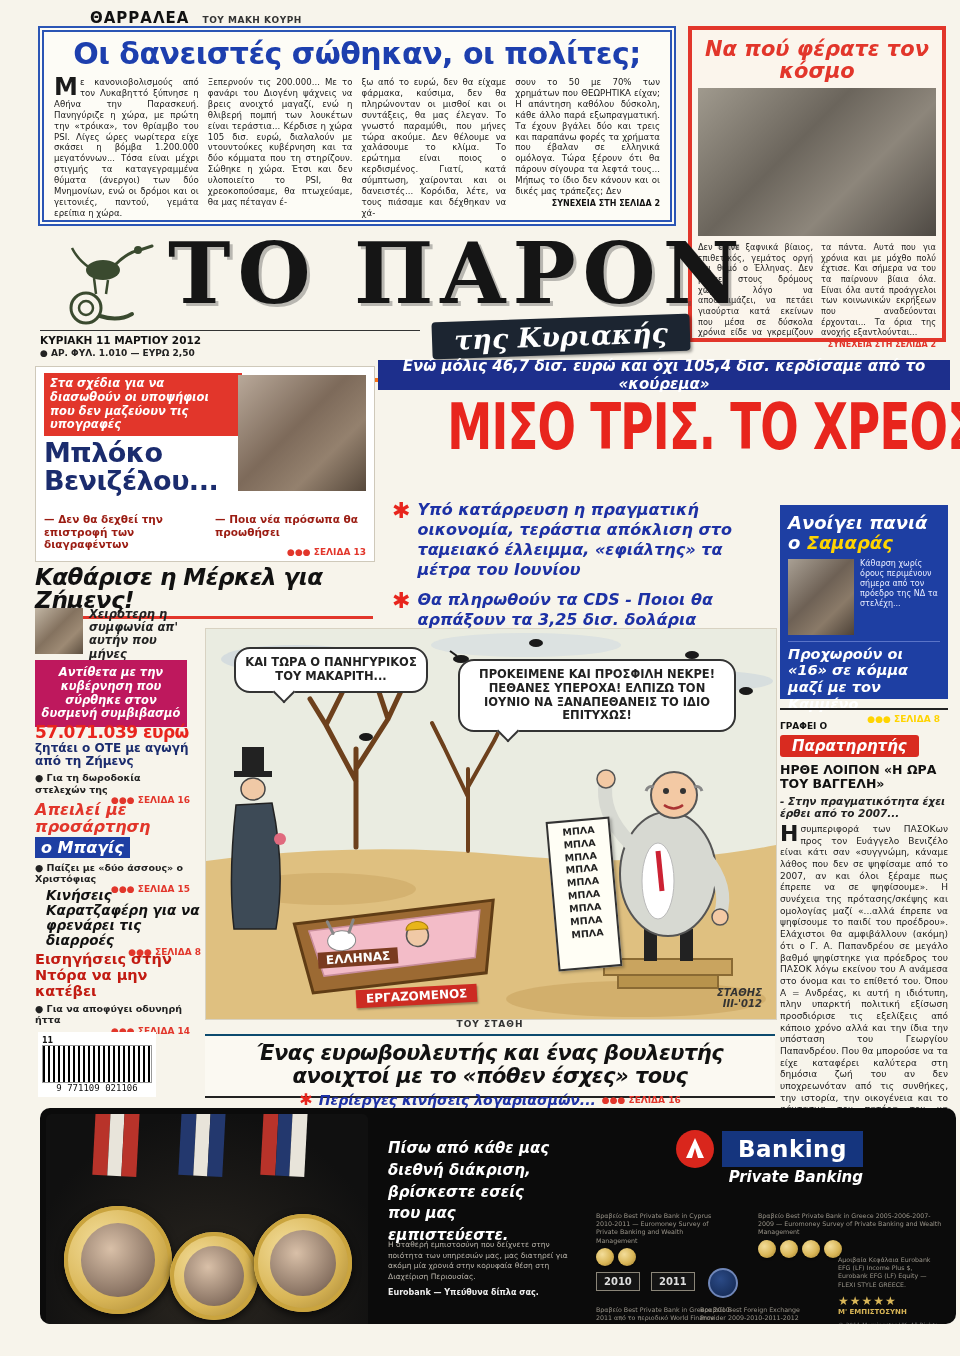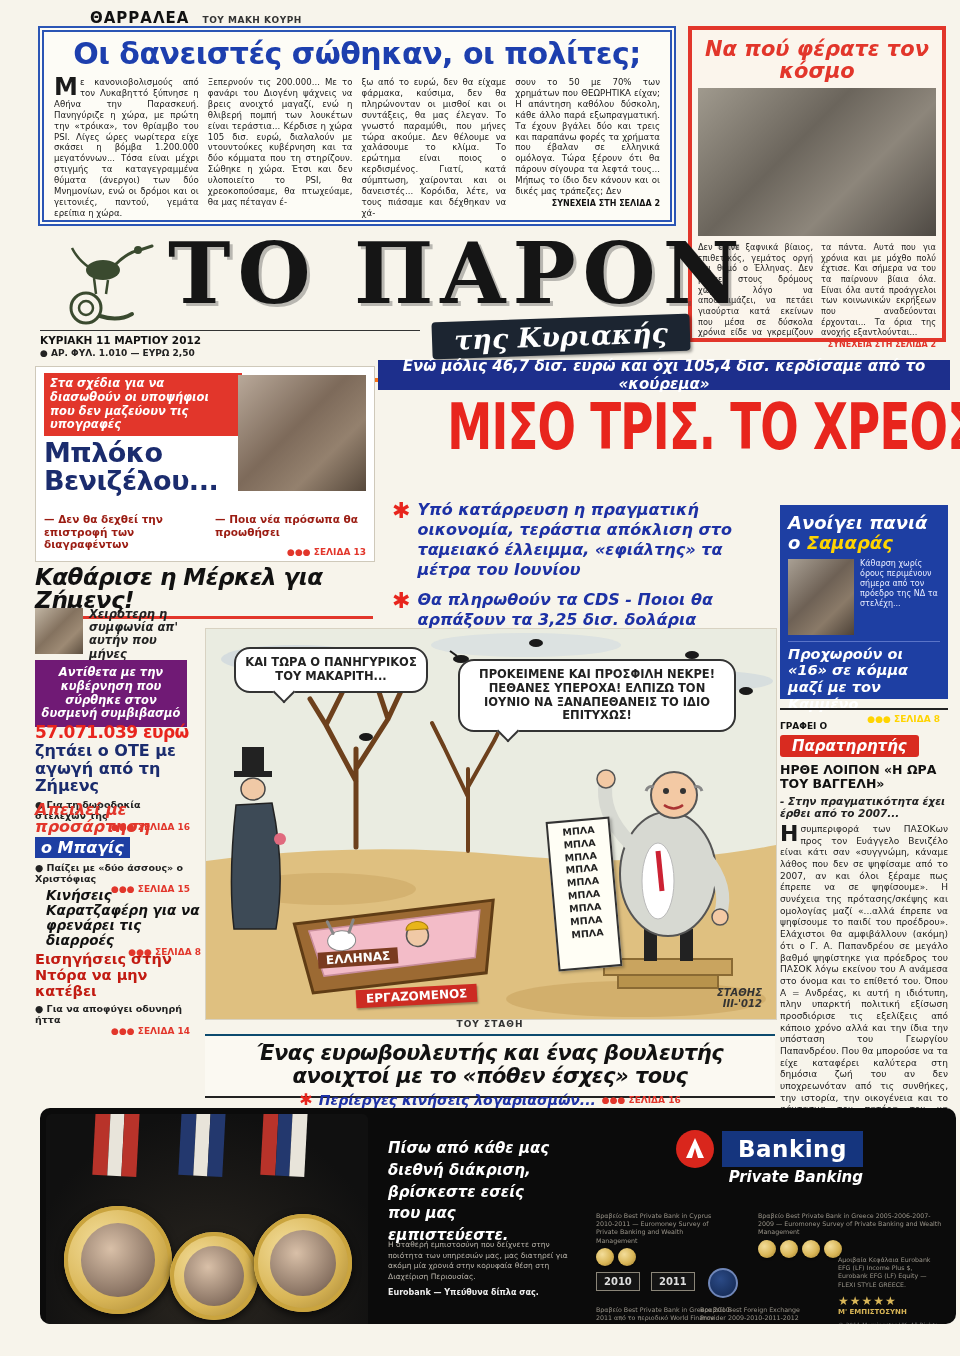--- a/index.html
+++ b/index.html
@@ -41,23 +41,23 @@
   
   .veni-box{background:#fff;border:1px solid #cfc9ba;box-sizing:border-box;}
   .veni-kicker{background:#e2362b;color:#fff;font-weight:bold;font-style:italic;font-size:11.5px;line-height:1.2;padding:4px 6px;}
   .veni-headline{color:#1b2c6e;font-weight:bold;font-size:27px;line-height:1.02;letter-spacing:-.5px;}
   .veni-bullet{color:#9b1c12;font-weight:bold;font-size:10.5px;line-height:1.2;}
   .page-ref-red{color:#e2362b;font-weight:bold;font-size:9px;text-align:right;}
 
   
   .merkel-headline{color:#111;font-weight:bold;font-style:italic;font-size:23px;letter-spacing:-.5px;border-bottom:3px solid #e2362b;padding-bottom:3px;line-height:1.02;}
   .merkel-caption{font-size:11.5px;font-weight:bold;font-style:italic;color:#222;line-height:1.15;}
-  .orange-note{background:#701a75;color:#fff;font-weight:bold;font-style:italic;font-size:11.5px;line-height:1.2;padding:6px;text-align:center;}
+  .orange-note{background:#be185d;color:#fff;font-weight:bold;font-style:italic;font-size:11.5px;line-height:1.2;padding:6px;text-align:center;}
   .amount{color:#e8251d;font-weight:bold;font-size:17px;letter-spacing:-.5px;}
-  .amount-sub{color:#1b2c6e;font-weight:bold;font-size:16px;line-height:1.1;}
+  .amount-sub{color:#1b2c6e;font-weight:bold;font-size:12px;line-height:1.1;}
   .small-bullet{font-size:9.5px;font-weight:bold;color:#222;line-height:1.2;}
   .story-red{color:#e2362b;font-weight:bold;font-size:16px;font-style:italic;line-height:1.05;}
   .badge-blue{background:#1e3fa3;color:#fff;font-weight:bold;font-size:16px;font-style:italic;padding:1px 6px;display:inline-block;}
   .story-black{color:#111;font-weight:bold;font-style:italic;font-size:14px;line-height:1.1;}
   .story-red2{color:#c21b12;font-weight:bold;font-size:14.5px;line-height:1.1;}
 
   
   .bars{height:36px;background:repeating-linear-gradient(90deg,#000 0 2px,#fff 2px 5px);border:1px solid #999;}
   .bar-digits{font-family:"DejaVu Sans Mono",monospace;font-size:9px;text-align:center;color:#111;}
 
@@ -241,20 +241,25 @@
     <div class="story-black" style="font-size:13.5px;">Κινήσεις Καρατζαφέρη για να φρενάρει τις διαρροές</div>
     <div class="page-ref-red">●●● ΣΕΛΙΔΑ 8</div>
   </div>
 
   <div class="abs" style="left:35px;top:952px;width:155px;">
     <div class="story-red2">Εισηγήσεις στην Ντόρα να μην κατέβει</div>
     <div class="small-bullet" style="margin-top:3px;">● Για να αποφύγει οδυνηρή ήττα</div>
     <div class="page-ref-red">●●● ΣΕΛΙΔΑ 14</div>
   </div>
 
+  <div class="abs" style="left:38px;top:1032px;width:118px;background:#fff;padding:4px;box-sizing:border-box;">
+    <div style="font-size:8px;font-weight:bold;color:#111;">11</div>
+    <div class="bars"></div>
+    <div class="bar-digits">9 771109 021106</div>
+  </div>
 
   <div class="abs cartoon" style="left:205px;top:628px;width:570px;height:390px;">
     <svg width="570" height="390" viewBox="0 0 570 390" style="position:absolute;inset:0;">
       <rect width="570" height="390" fill="#eaece1"></rect>
       <ellipse cx="90" cy="30" rx="75" ry="14" fill="#c3cfdc" opacity="0.55"></ellipse>
       <ellipse cx="320" cy="16" rx="95" ry="12" fill="#cdd8e2" opacity="0.5"></ellipse>
       <ellipse cx="505" cy="52" rx="62" ry="10" fill="#c3cfdc" opacity="0.5"></ellipse>
       <g fill="#1a1a1a">
         <ellipse cx="255" cy="30" rx="8" ry="4"></ellipse>
           <path d="M251,27 l-7,-5" stroke="#1a1a1a" stroke-width="2"></path>

